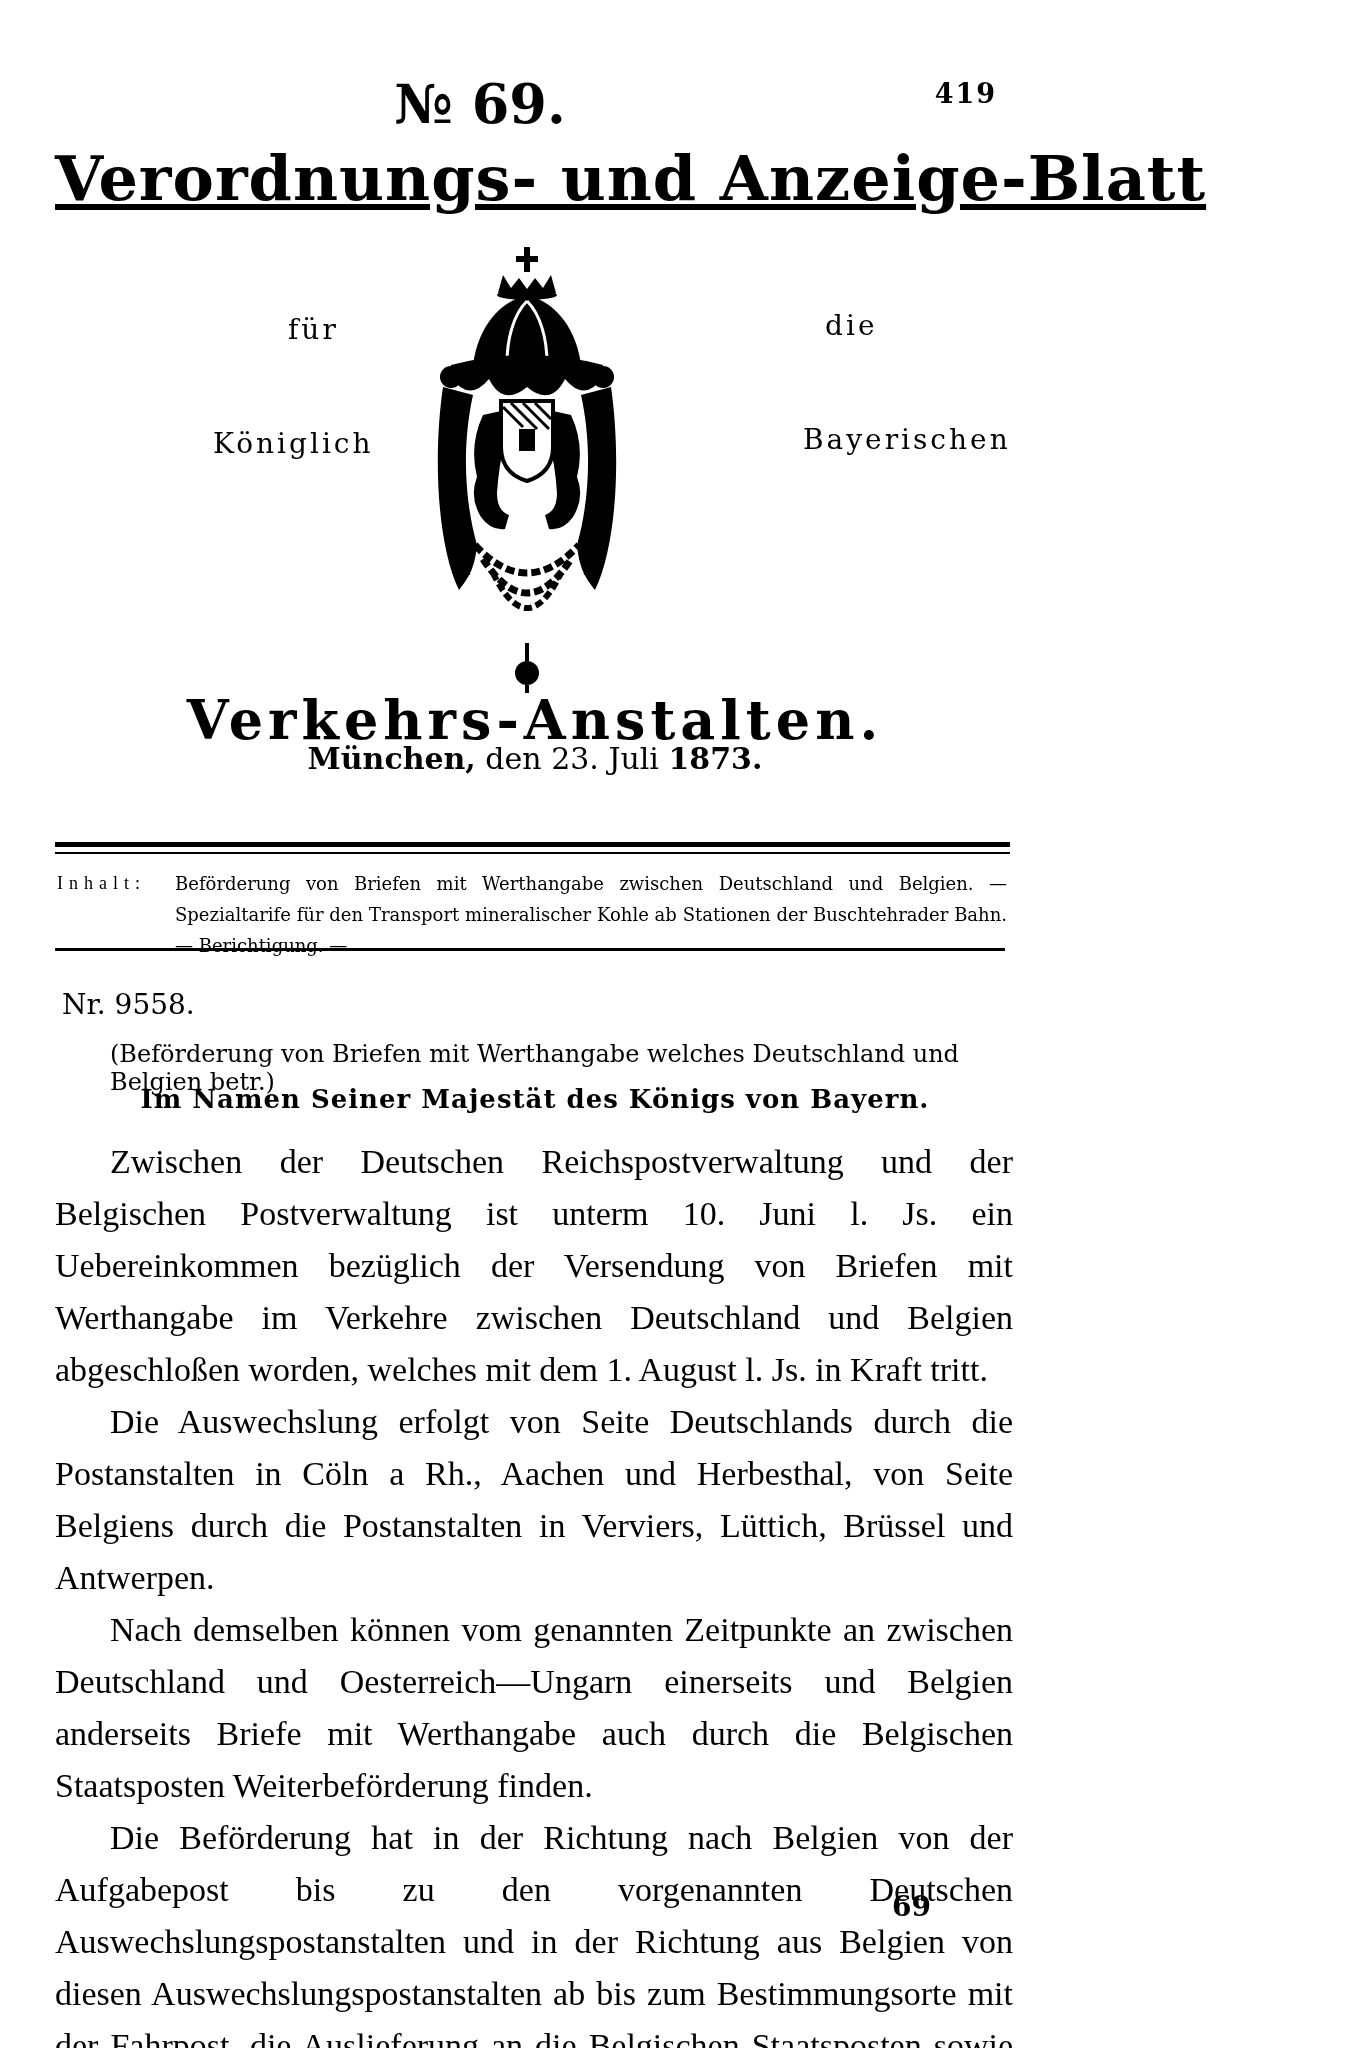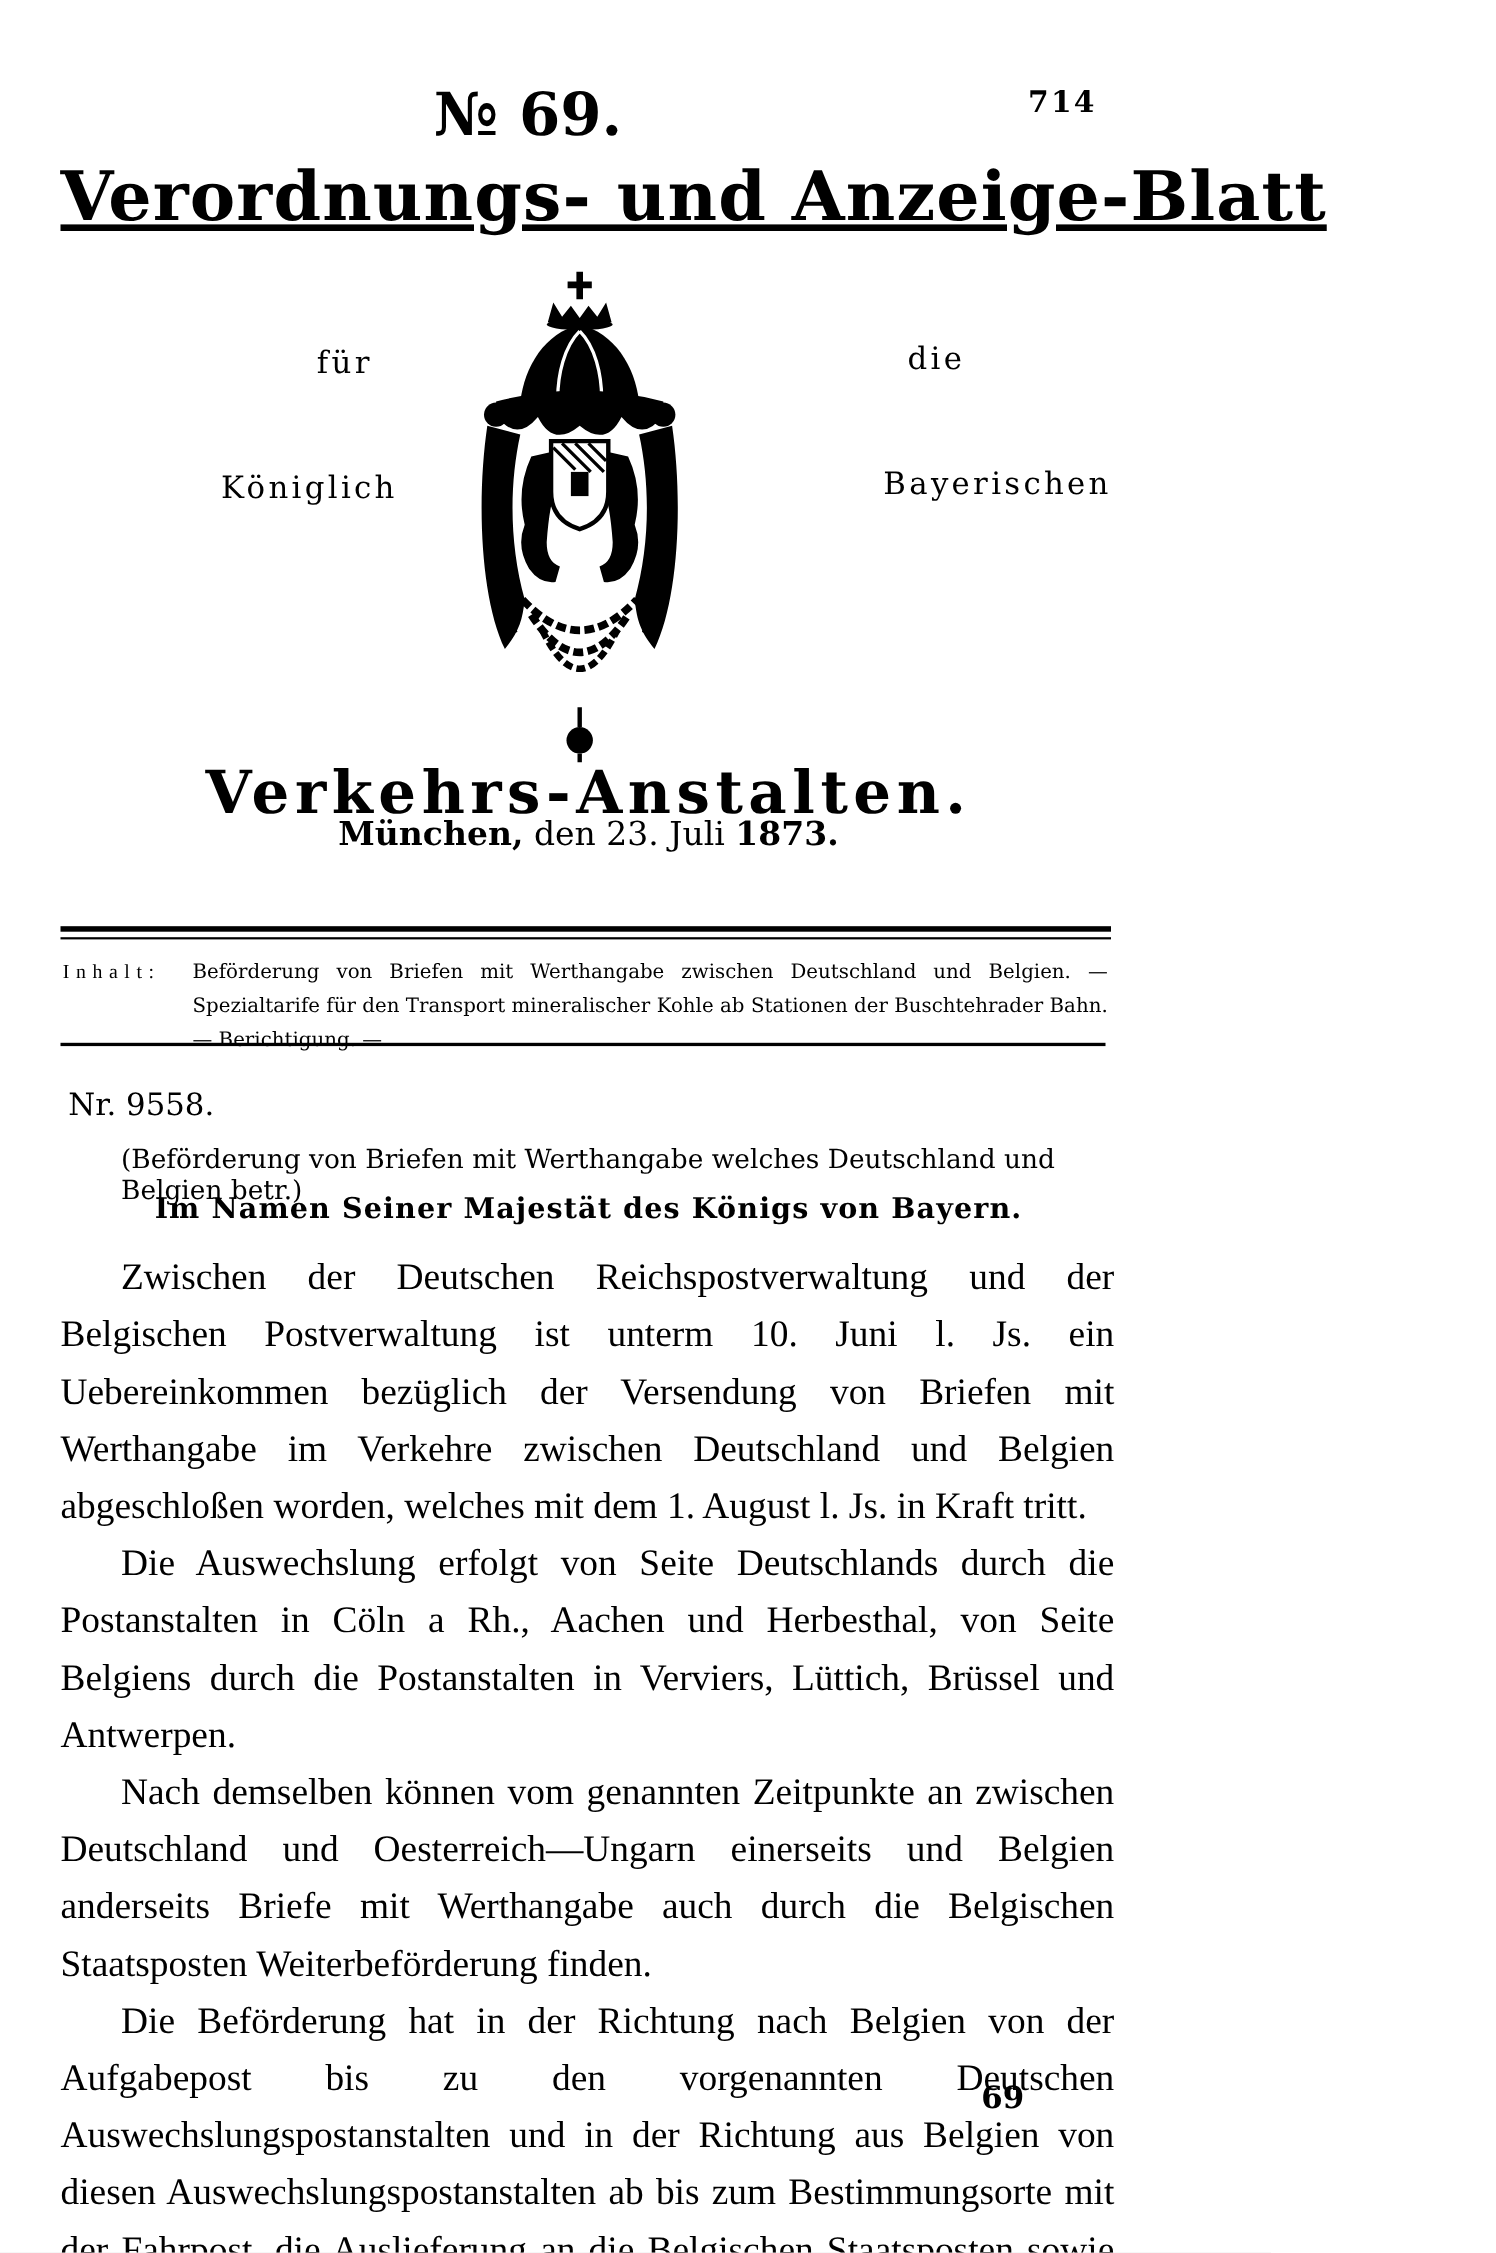--- a/index.html
+++ b/index.html
@@ -30,21 +30,21 @@
     font-family:"DejaVu Serif", serif;
     text-decoration:underline;
   }
   .masthead{ top:245px;left:55px;width:960px;height:455px; }
   .mh-word{
     position:absolute;
     font-size:28px;letter-spacing:3px;
   }
   .mh-fuer{left:188px;top:68px;margin-left:45px;}
   .mh-die{left:770px;top:64px;}
-  .mh-koeniglich{left:146px;top:182px;}
+  .mh-koeniglich{left:158px;top:182px;}
   .mh-bayerischen{left:748px;top:178px;}
   .emblem{position:absolute;left:362px;top:0px;width:220px;height:450px;}
 
   .subtitle{
     top:688px;left:55px;width:960px;
     text-align:center;white-space:nowrap;
     font-size:54px;font-weight:bold;letter-spacing:5px;
   }
   .dateline{
     top:741px;left:55px;width:960px;
@@ -104,21 +104,21 @@
     top:1890px;left:55px;width:960px;
     text-align:right;padding-right:84px;box-sizing:border-box;
     font-size:28px;font-weight:bold;
   }
 </style>
 </head>
 <body>
 
 <div class="page">
 
-  <div class="abs folio-top">714</div>
+  <div class="abs folio-top">419</div>
 
   <div class="abs issue">№ 69.</div>
 
   <div class="abs title">Verordnungs- und Anzeige-Blatt</div>
 
   <div class="abs masthead">
     <span class="mh-word mh-fuer">für</span>
     <span class="mh-word mh-die">die</span>
     <span class="mh-word mh-koeniglich">Königlich</span>
     <span class="mh-word mh-bayerischen">Bayerischen</span>

